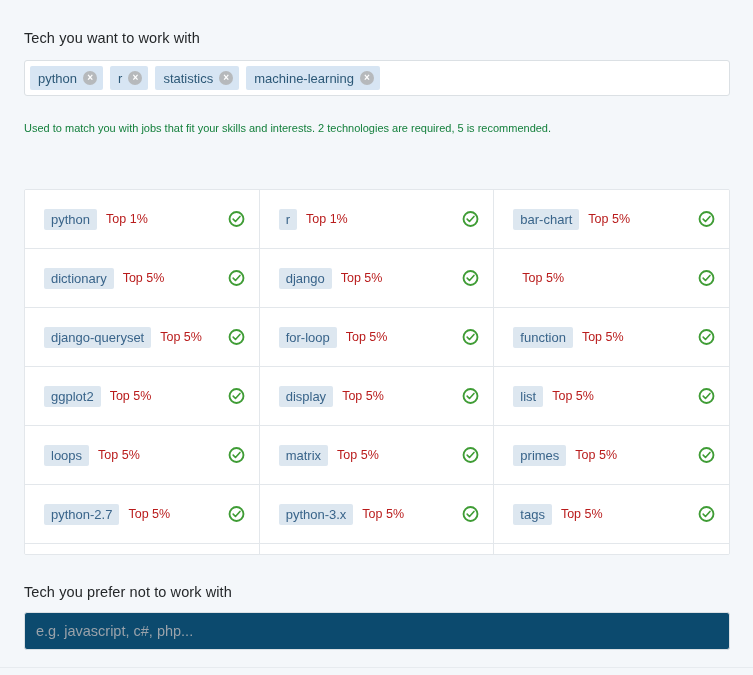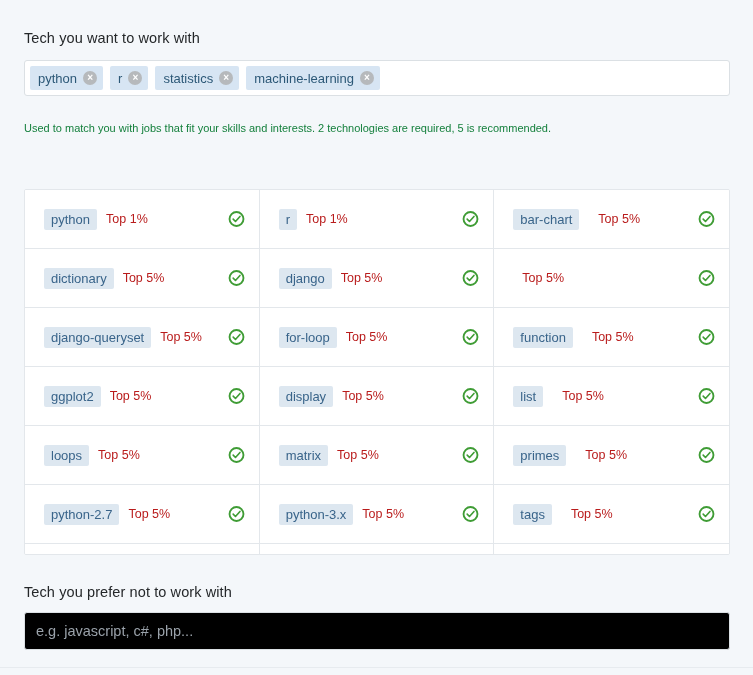--- a/index.html
+++ b/index.html
@@ -105,21 +105,20 @@
     border-right: 1px solid #e3e7eb;
     border-bottom: 1px solid #e3e7eb;
     display: flex;
     align-items: center;
     padding: 0 12px 0 19px;
     background: #ffffff;
     position: relative;
   }
   .grid-cell:nth-child(3n) {
     border-right: none;
-    gap: 10px;
   }
   .tag-pill {
     background: #dde7f0;
     color: #39648a;
     font-size: 13px;
     padding: 3px 7px;
     border-radius: 2px;
     white-space: nowrap;
   }
   .tag-rank {
@@ -137,21 +136,21 @@
     height: 17px;
   }
 
   
   .plain-input {
     position: absolute;
     left: 24px;
     top: 612px;
     width: 706px;
     height: 38px;
-    background: #000000;
+    background: #0c4a6e;
     border: 1px solid #dbe0e4;
     border-radius: 3px;
     box-sizing: border-box;
     display: flex;
     align-items: center;
     padding: 0 11px;
     font-size: 14.5px;
     color: #9aa2aa;
   }
   .bottom-rule {

